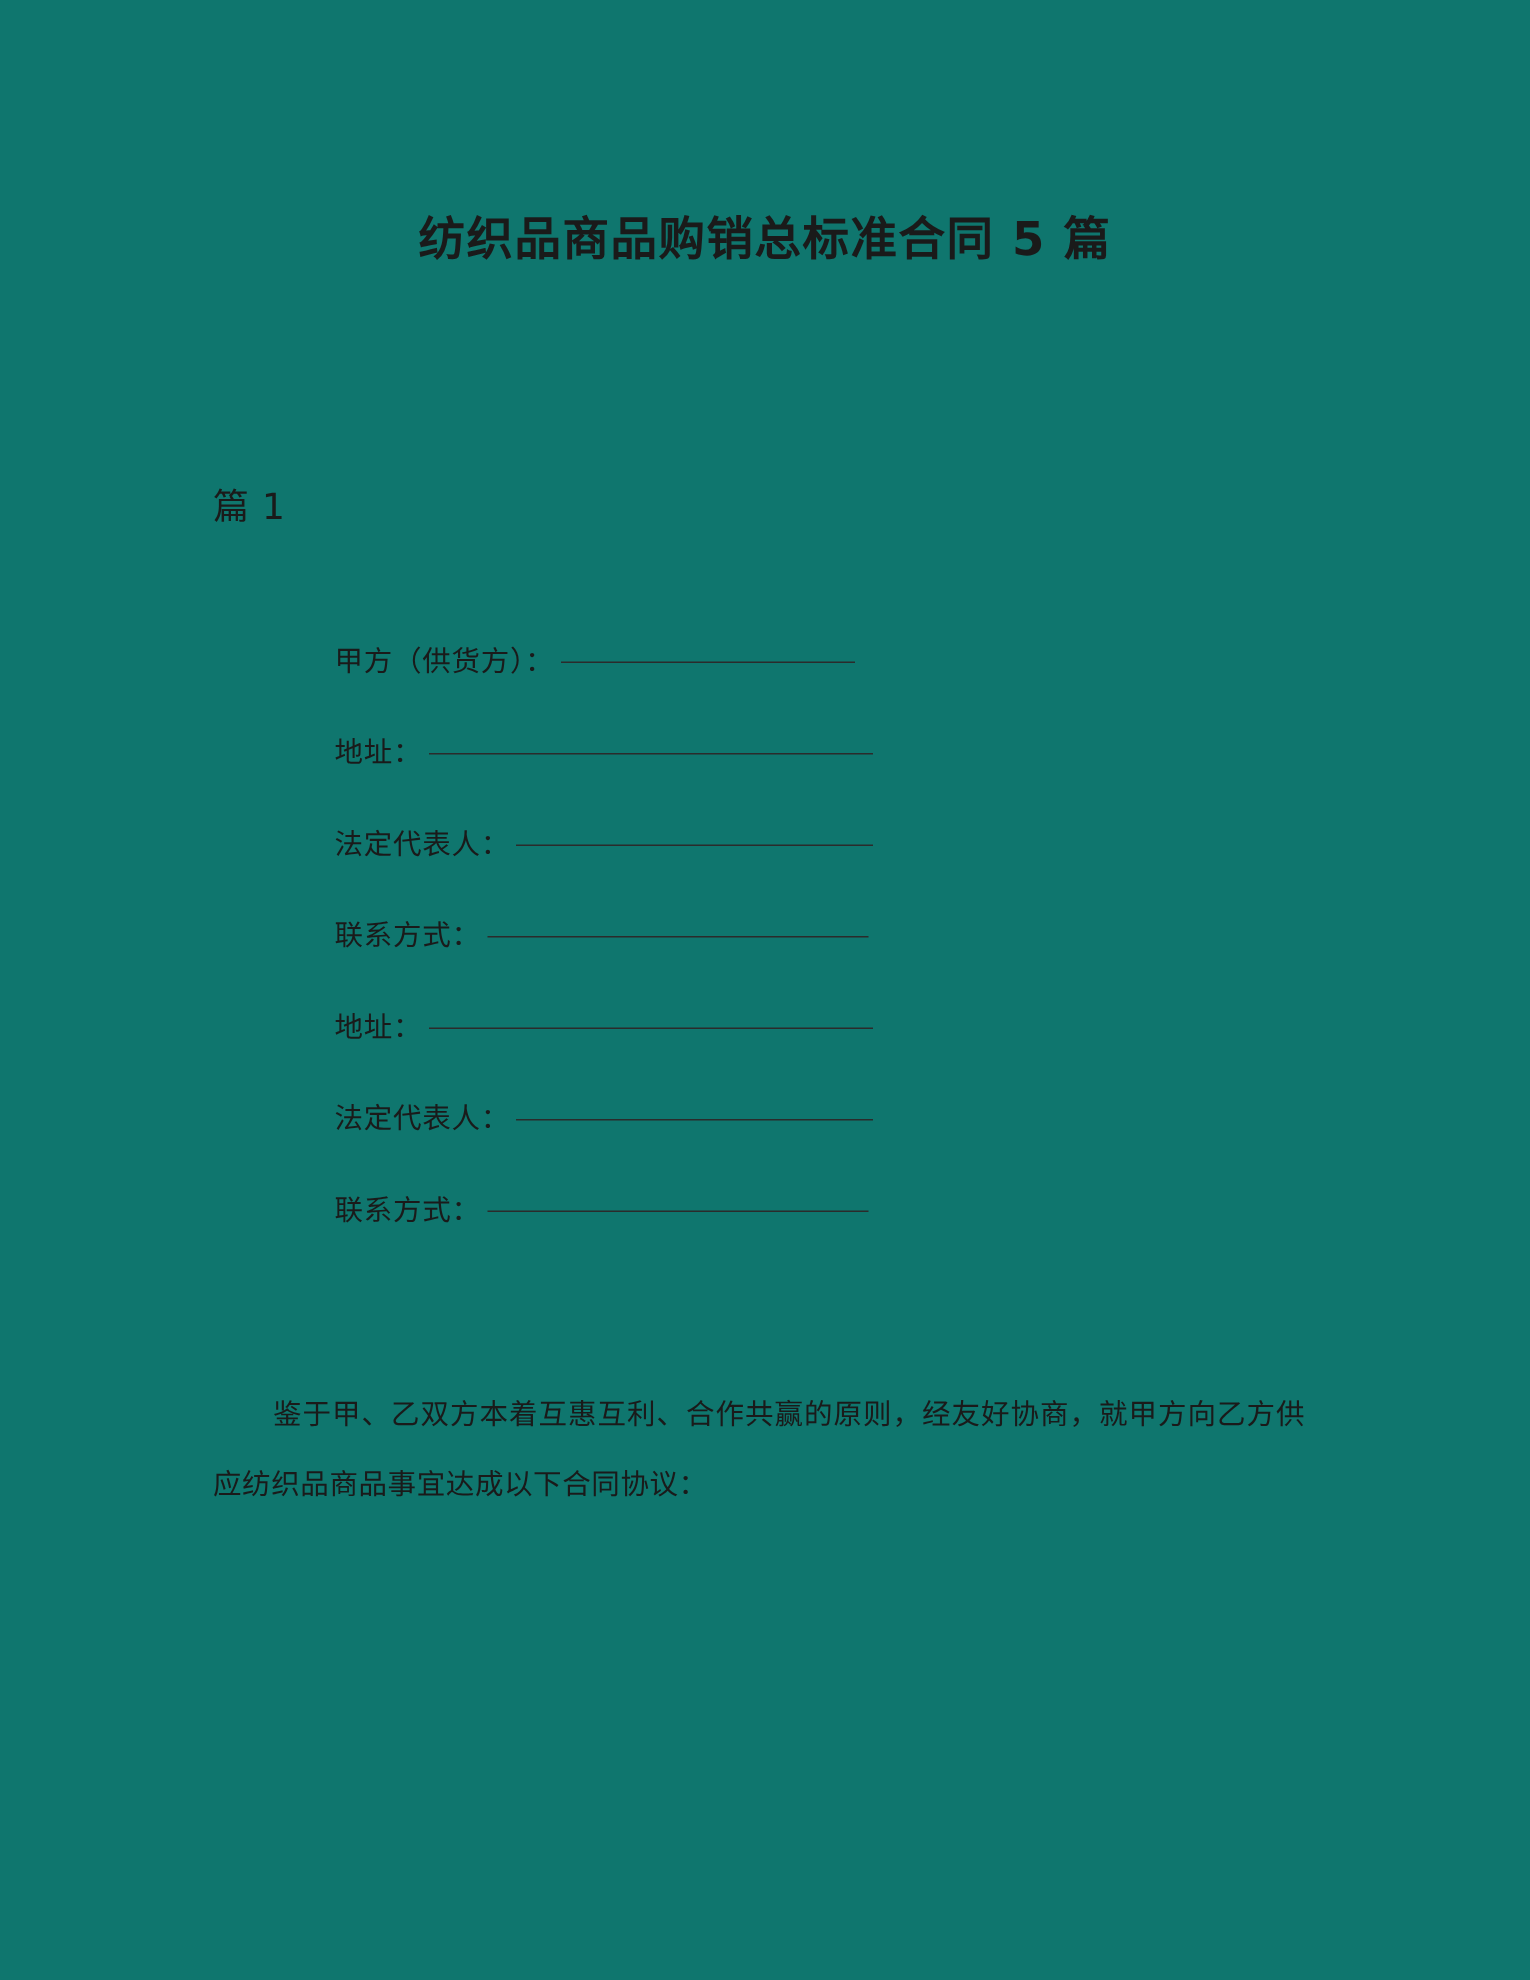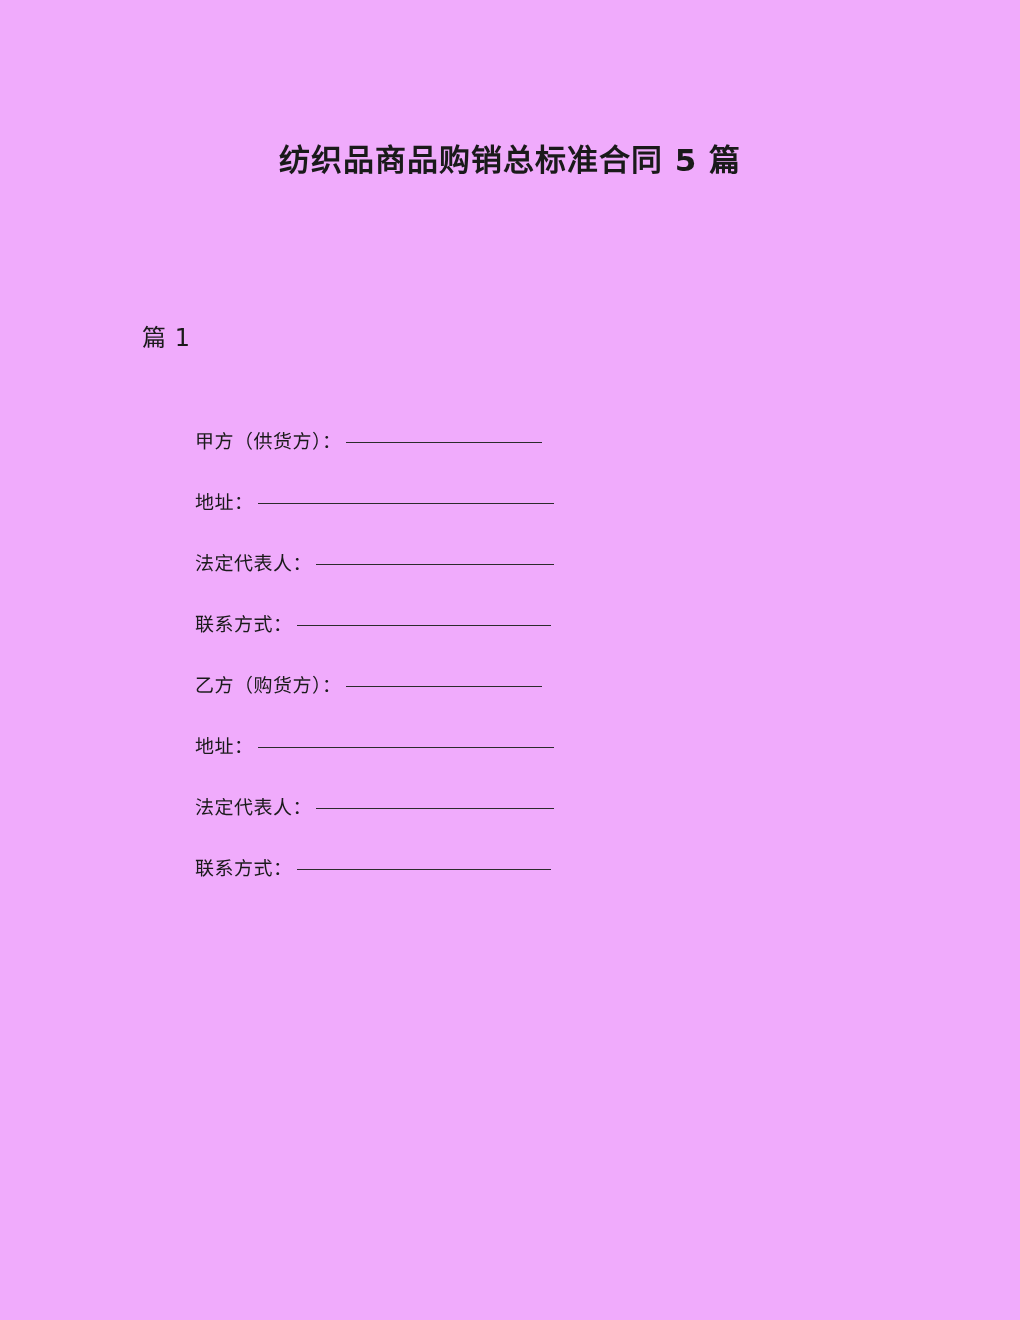--- a/index.html
+++ b/index.html
@@ -8,21 +8,21 @@
     background: #ffffff;
   }
   body {
     font-family: "DejaVu Sans", "Liberation Sans", sans-serif;
     color: #1a1a1a;
   }
   .page {
     position: relative;
     width: 1020px;
     height: 1320px;
-    background: #f0abfc;
+    background: #0f766e;
     box-sizing: border-box;
     overflow: hidden;
   }
   .doc-title {
     position: absolute;
     left: 0;
     right: 0;
     top: 140px;
     text-align: center;
     font-size: 31px;
@@ -47,20 +47,21 @@
   .field-row {
     display: flex;
     align-items: baseline;
     height: 61px;
     font-size: 19px;
     line-height: 1.4;
   }
   .field-label {
     white-space: nowrap;
     letter-spacing: 0.5px;
+    margin-left: 28px;
   }
   .field-blank {
     display: inline-block;
     border-bottom: 1.6px solid #2b2b2b;
     height: 0;
     position: relative;
     top: -5px;
     margin-left: 4px;
   }
   .blank-w1 { width: 196px; }
@@ -99,31 +100,28 @@
     </div>
     <div class="field-row">
       <span class="field-label">法定代表人：</span>
       <span class="field-blank blank-w3"></span>
     </div>
     <div class="field-row">
       <span class="field-label">联系方式：</span>
       <span class="field-blank blank-w4"></span>
     </div>
     <div class="field-row">
-      <span class="field-label">乙方（购货方）：</span>
-      <span class="field-blank blank-w1"></span>
-    </div>
-    <div class="field-row">
       <span class="field-label">地址：</span>
       <span class="field-blank blank-w2"></span>
     </div>
     <div class="field-row">
       <span class="field-label">法定代表人：</span>
       <span class="field-blank blank-w3"></span>
     </div>
     <div class="field-row">
       <span class="field-label">联系方式：</span>
       <span class="field-blank blank-w4"></span>
     </div>
   </div>
 
+  <div class="para">鉴于甲、乙双方本着互惠互利、合作共赢的原则，经友好协商，就甲方向乙方供应纺织品商品事宜达成以下合同协议：</div>
 
 </div>
 
 </body></html>

